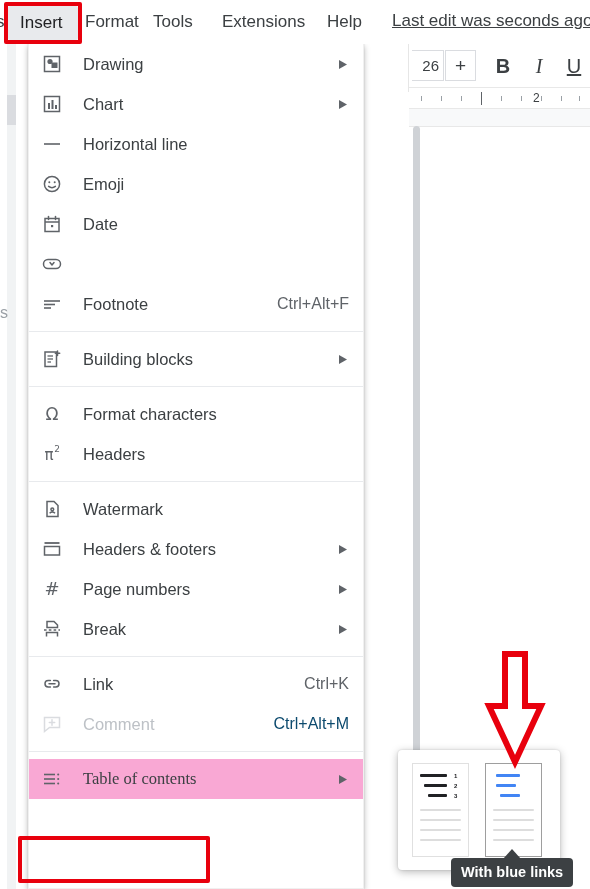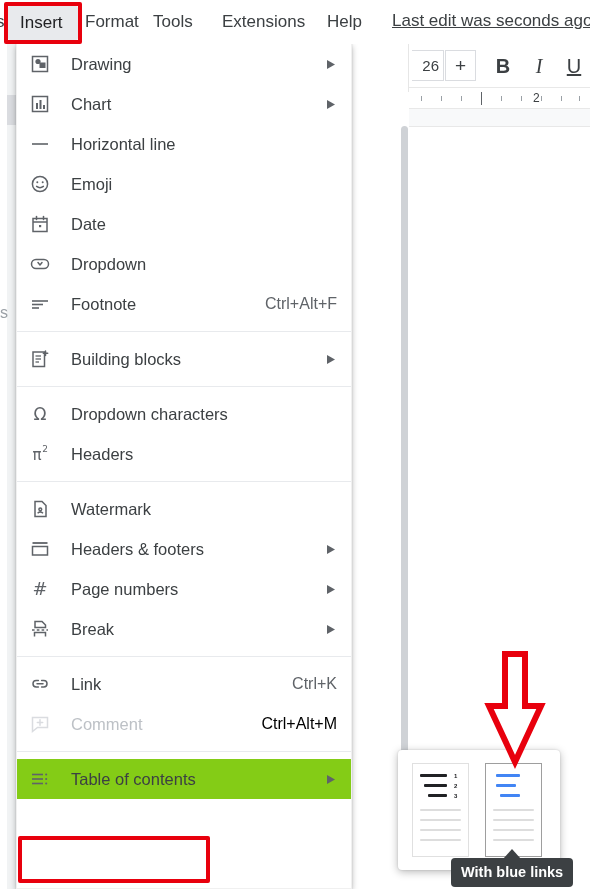--- a/index.html
+++ b/index.html
@@ -115,46 +115,46 @@
     position: absolute; left: 7px; top: 95px; width: 9px; height: 30px;
     background: #dadce0;
   }
   .left-e {
     position: absolute; left: 0px; top: 304px;
     font-size: 16px; color: #9aa0a6;
   }
 
   
   .menu {
-    position: absolute; left: 16px; top: 44px; width: 336px; height: 845px;
+    position: absolute; left: 28px; top: 44px; width: 336px; height: 845px;
     background: #ffffff;
     box-shadow: 0 2px 6px rgba(0,0,0,0.28), 0 0 1px rgba(0,0,0,0.2);
     border: 1px solid #f0f0f0;
     border-top: none;
   }
   .menu-item {
     position: relative;
     display: flex; align-items: center;
     height: 40px; padding-left: 12px; padding-right: 14px;
     font-size: 16.5px; color: #3c4043;
     cursor: default;
     white-space: nowrap;
   }
-  .menu-item.highlighted { background: #84cc16; }
+  .menu-item.highlighted { background: #f9a8d4; font-family: Liberation Serif, serif; }
   .menu-item.disabled { color: #bdc1c6; }
   .mi-icon {
     width: 22px; height: 22px; margin-right: 20px;
     display: flex; align-items: center; justify-content: center;
     flex: 0 0 22px;
     color: #5f6368;
   }
   .menu-item.disabled .mi-icon { color: #dadce0; }
   .mi-label { flex: 1 1 auto; line-height: 20px; }
   .mi-accel { color: #5f6368; font-size: 16px; margin-left: 32px; }
-  .menu-item.disabled .mi-accel { color: #000000; }
+  .menu-item.disabled .mi-accel { color: #0c4a6e; }
   .mi-arrow {
     margin-left: 18px; width: 10px; color: #5f6368;
     font-size: 11px; line-height: 10px;
   }
   .menu-sep {
     height: 1px; background: #e8eaed; margin: 7px 0 7px 0;
   }
   .menu-scrollbar {
     position: absolute; left: 384px; top: 82px; width: 7px; height: 630px;
     background: #cfd2d6; border-radius: 4px;
@@ -311,21 +311,20 @@
           </span>
           <span class="mi-label">Date</span>
         </div>
         <div class="menu-item">
           <span class="mi-icon">
             <svg width="20" height="20" viewBox="0 0 20 20">
               <rect x="1.5" y="5.5" width="17" height="9" rx="4.5" stroke="currentColor" fill="none" stroke-width="1.5"></rect>
               <path d="M8 8.6 L10 11 L12 8.6" stroke="currentColor" fill="none" stroke-width="1.5" stroke-linecap="round" stroke-linejoin="round"></path>
             </svg>
           </span>
-          <span class="mi-label">Dropdown</span>
         </div>
         <div class="menu-item">
           <span class="mi-icon">
             <svg width="20" height="20" viewBox="0 0 20 20">
               <line x1="2" y1="7" x2="18" y2="7" stroke="currentColor" stroke-width="1.6"></line>
               <line x1="2" y1="10.5" x2="13" y2="10.5" stroke="currentColor" stroke-width="1.6"></line>
               <line x1="2" y1="14" x2="9" y2="14" stroke="currentColor" stroke-width="1.6"></line>
             </svg>
           </span>
           <span class="mi-label">Footnote</span>
@@ -350,21 +349,21 @@
             </svg>
           </span>
         </div>
         <div class="menu-sep"></div>
         <div class="menu-item">
           <span class="mi-icon">
             <svg width="20" height="20" viewBox="0 0 20 20">
               <text x="10" y="16" text-anchor="middle" font-size="17" font-family="DejaVu Sans, sans-serif" fill="currentColor">Ω</text>
             </svg>
           </span>
-          <span class="mi-label">Dropdown characters</span>
+          <span class="mi-label">Format characters</span>
         </div>
         <div class="menu-item">
           <span class="mi-icon">
             <svg width="20" height="20" viewBox="0 0 20 20">
               <text x="7" y="16" text-anchor="middle" font-size="15" font-family="DejaVu Sans, sans-serif" fill="currentColor">π</text>
               <text x="15" y="8" text-anchor="middle" font-size="9" font-family="DejaVu Sans, sans-serif" fill="currentColor">2</text>
             </svg>
           </span>
           <span class="mi-label">Headers</span>
         </div>

